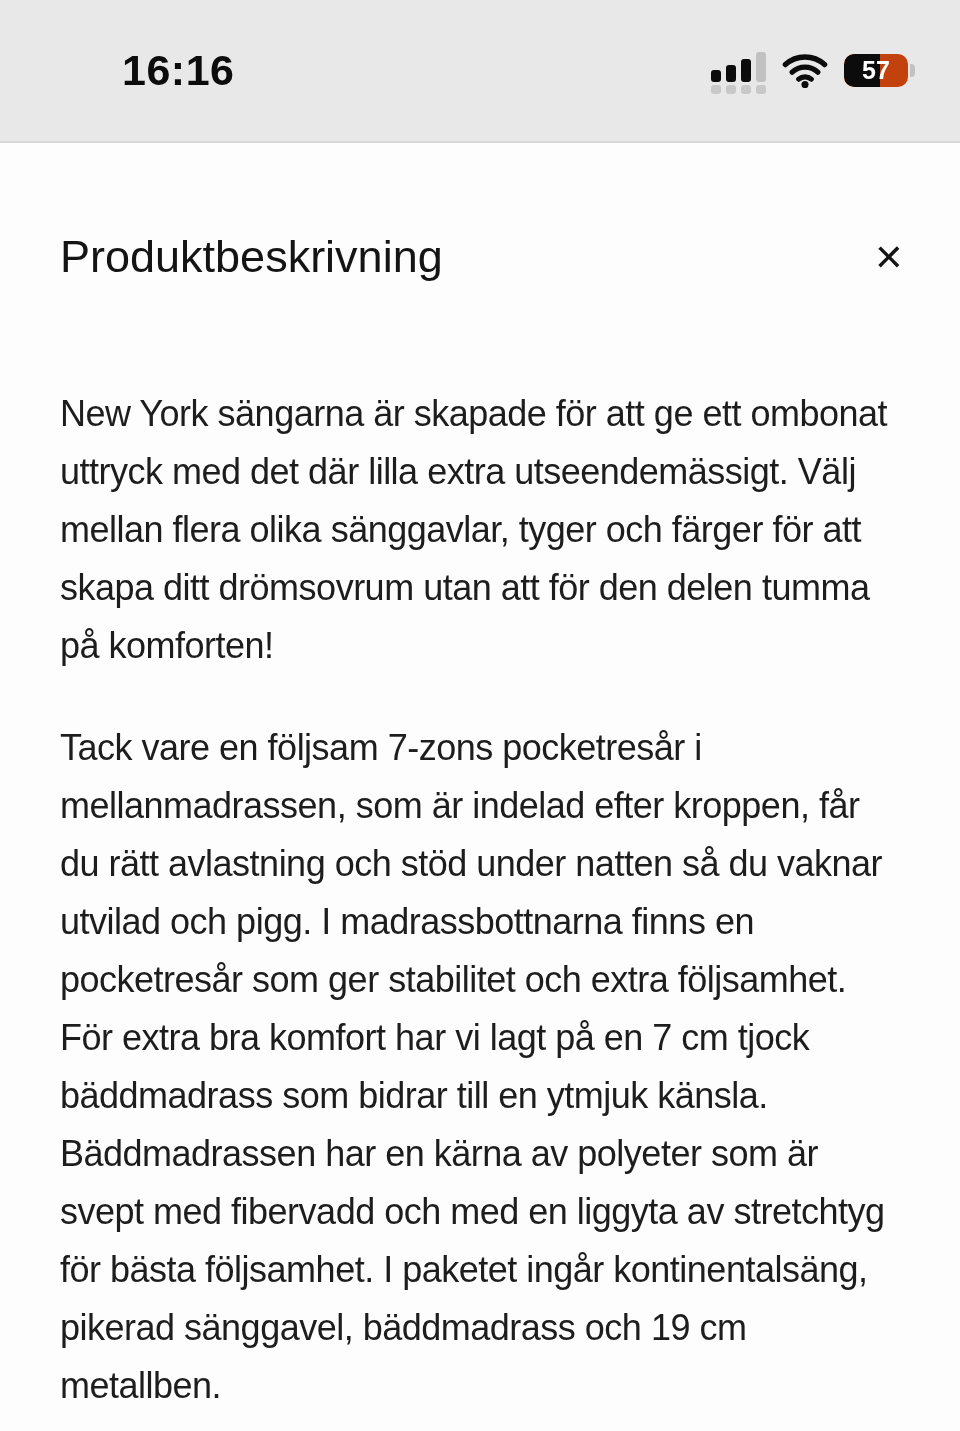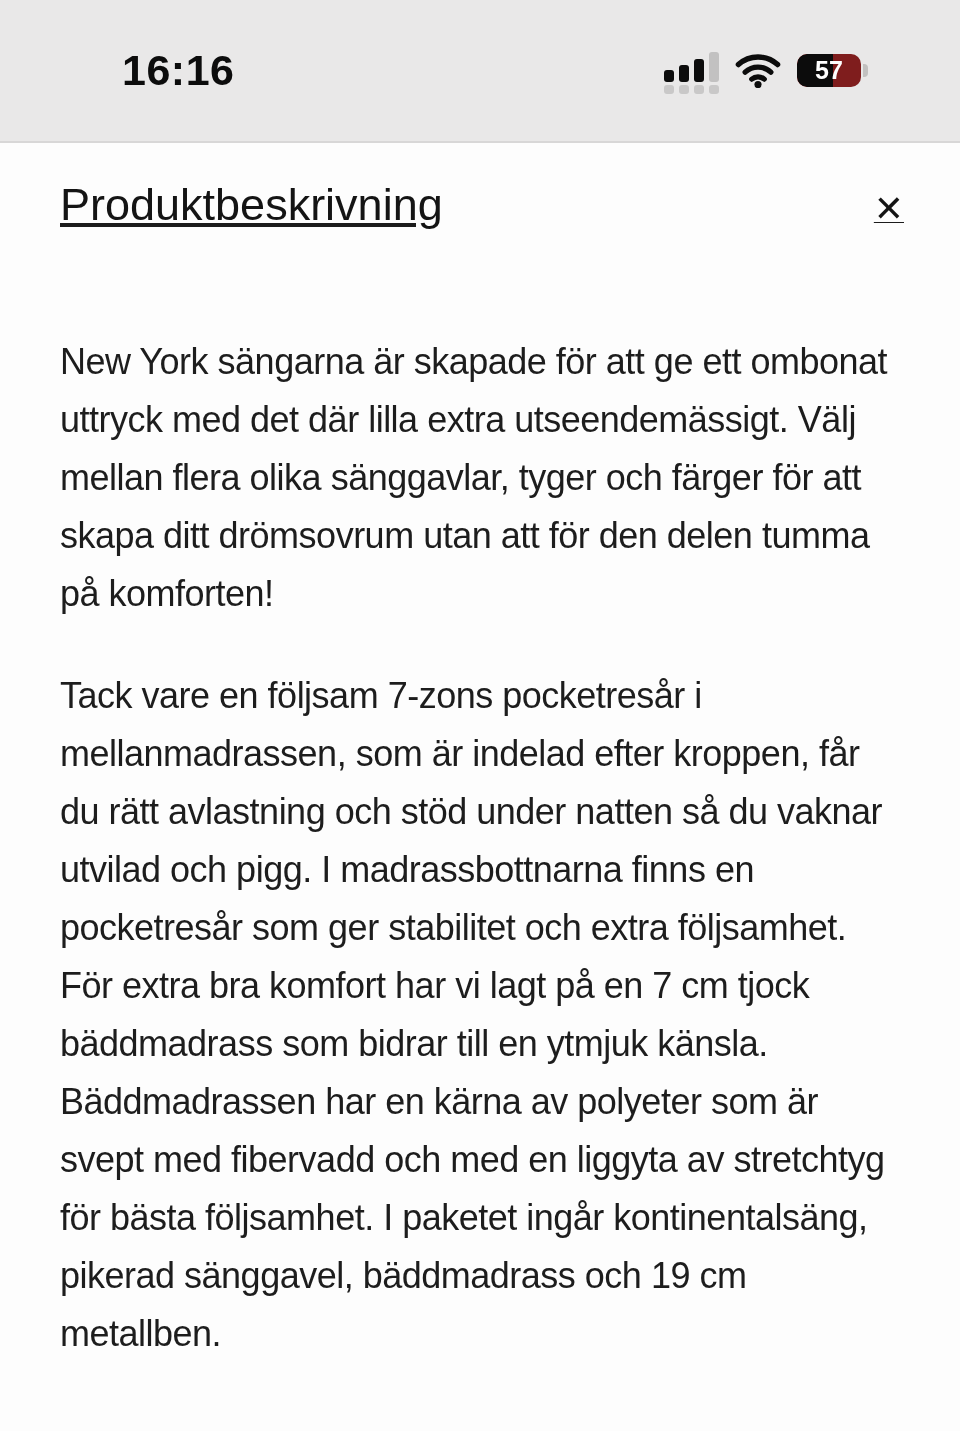--- a/index.html
+++ b/index.html
@@ -12,21 +12,21 @@
   }
 
   
   .status-bar {
     height: 143px;
     background: #e9e8e8;
     border-bottom: 2px solid #d8d7d7;
     display: flex;
     justify-content: space-between;
     align-items: center;
-    padding: 0 92px 0 122px;
+    padding: 0 45px 0 122px;
   }
   .status-time {
     font-size: 43px;
     font-weight: 700;
     letter-spacing: 0.5px;
     color: #0c0c0c;
   }
   .status-icons {
     display: flex;
     align-items: center;
@@ -41,21 +41,21 @@
   .cell-dot { width: 10px; height: 9px; border-radius: 3px; background: #c9c8c8; }
   .h1 { height: 12px; } .h2 { height: 17px; } .h3 { height: 23px; } .h4 { height: 30px; }
 
   .wifi-icon svg { display: block; }
 
   
   .battery {
     position: relative;
     width: 64px; height: 33px;
     border-radius: 10px;
-    background: #7f1d1d;
+    background: #c2410c;
     overflow: hidden;
   }
   .battery-fill {
     position: absolute; left: 0; top: 0; bottom: 0;
     background: #0c0c0c;
     border-radius: 10px 0 0 10px;
   }
   .battery-label {
     position: absolute; inset: 0;
     display: flex; align-items: center; justify-content: center;
@@ -67,23 +67,22 @@
     background: #c2c1c0;
     border-radius: 0 4px 4px 0;
     margin-left: 2px;
   }
   .battery-wrap { display: flex; align-items: center; }
 
   
   .sheet-header {
     display: flex;
     justify-content: space-between;
-    align-items: flex-end;
-    padding: 36px 52px 0 60px;
-    text-decoration: underline;
+    align-items: center;
+    padding: 88px 52px 0 60px;
   }
   .sheet-title {
     font-size: 45px;
     font-weight: 400;
     letter-spacing: 0px;
     color: #141414;
   }
   .close-button {
     background: none;
     border: none;

